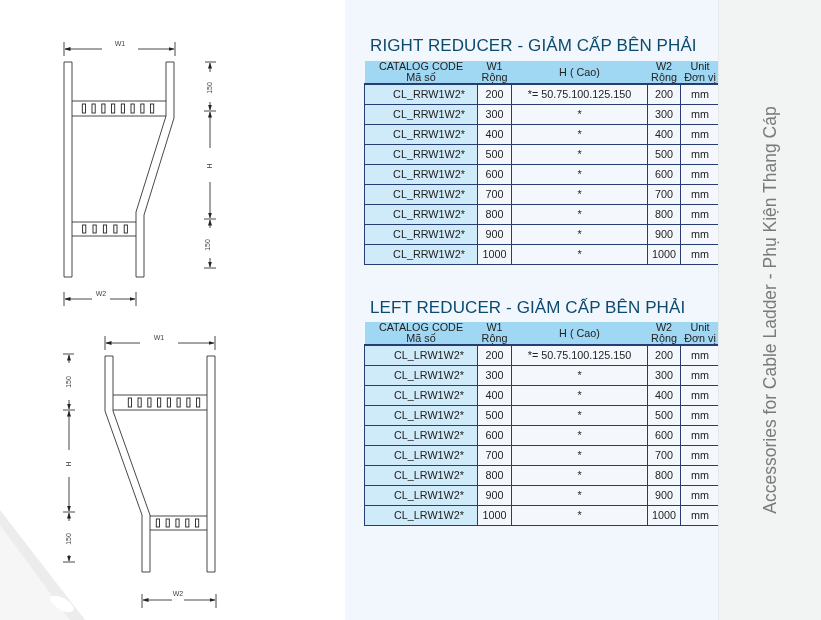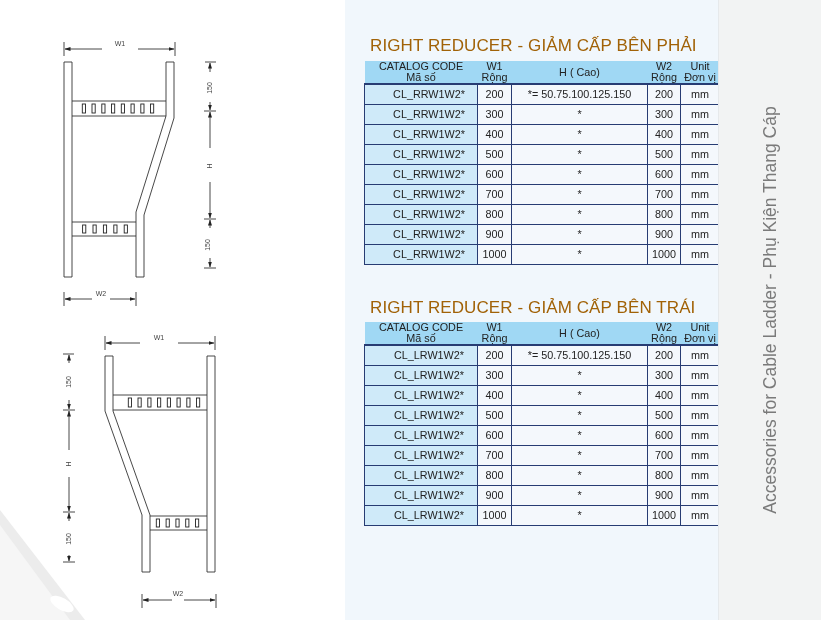--- a/index.html
+++ b/index.html
@@ -4,21 +4,21 @@
 <style>
   html,body{margin:0;padding:0;}
   body{width:821px;height:620px;position:relative;overflow:hidden;background:#ffffff;font-family:"Liberation Sans",sans-serif;}
   #left-panel{position:absolute;left:0;top:0;width:345px;height:620px;background:#ffffff;overflow:hidden;}
   #corner-deco{position:absolute;left:0;top:0;}
   #drawings{position:absolute;left:0;top:0;}
   #mid-panel{position:absolute;left:345px;top:0;width:373px;height:620px;background:#f1f7fc;}
   #right-panel{position:absolute;left:718px;top:0;width:103px;height:620px;background:#f2f3f3;}
   #right-panel .sep{position:absolute;left:0;top:0;width:1px;height:620px;background:#e6e9eb;}
   .side-title{position:absolute;left:50%;top:310px;transform:translate(-50%,-50%) rotate(-90deg);white-space:nowrap;font-size:17.5px;color:#7a7a7a;}
-  .section-title{position:absolute;left:370px;font-size:17px;color:#a16207;white-space:nowrap;letter-spacing:0.1px;}
+  .section-title{position:absolute;left:370px;font-size:17px;color:#0c4a6e;white-space:nowrap;letter-spacing:0.1px;}
   table.spec{position:absolute;left:364px;border-collapse:collapse;font-size:10.8px;color:#222;}
   table.spec th{background:#a0d8f4;font-weight:normal;text-align:center;line-height:11px;padding:0;border:none;vertical-align:middle;}
   table.spec th .l1,table.spec th .l2{display:block;}
   table.spec thead tr{height:14px;margin-top:20px;}
   table.spec tbody tr{height:20px;}
   table.spec tbody td{border:1px solid #273c73;background:#f4f8fc;padding:0;text-align:center;vertical-align:middle;}
   table.spec tbody td.code{background:#cfeaf9;padding-left:16px;}
   table.spec tbody tr:first-child td{border-top:2px solid #273c73;}
   .c1{width:113px;}.c2{width:34px;}.c3{width:136px;}.c4{width:33px;}.c5{width:39px;}
   .dlabel{font-family:"Liberation Sans",sans-serif;font-size:7px;fill:#444;}
@@ -264,21 +264,21 @@
       <tr>
         <td class="code">CL_RRW1W2*</td>
         <td>1000</td>
         <td>*</td>
         <td>1000</td>
         <td>mm</td>
       </tr>
     </tbody>
 </table>
 
-<div class="section-title" style="top:298px;">RIGHT REDUCER - GIẢM CẤP BÊN TRÁI</div>
+<div class="section-title" style="top:298px;">LEFT REDUCER - GIẢM CẤP BÊN PHẢI</div>
 <table class="spec" style="top:322px;">
   <colgroup>
       <col class="c1">
       <col class="c2">
       <col class="c3">
       <col class="c4">
       <col class="c5">
     </colgroup>
   <thead>
     <tr>

